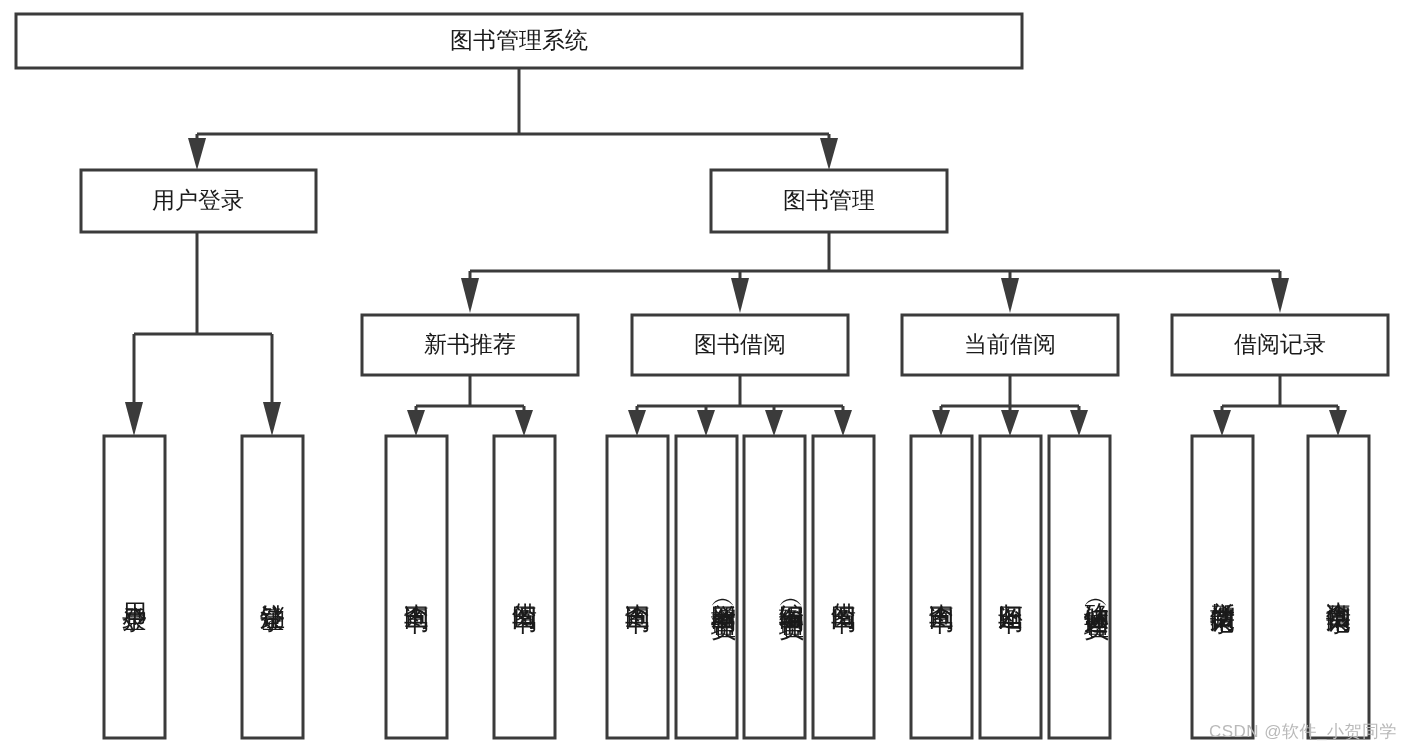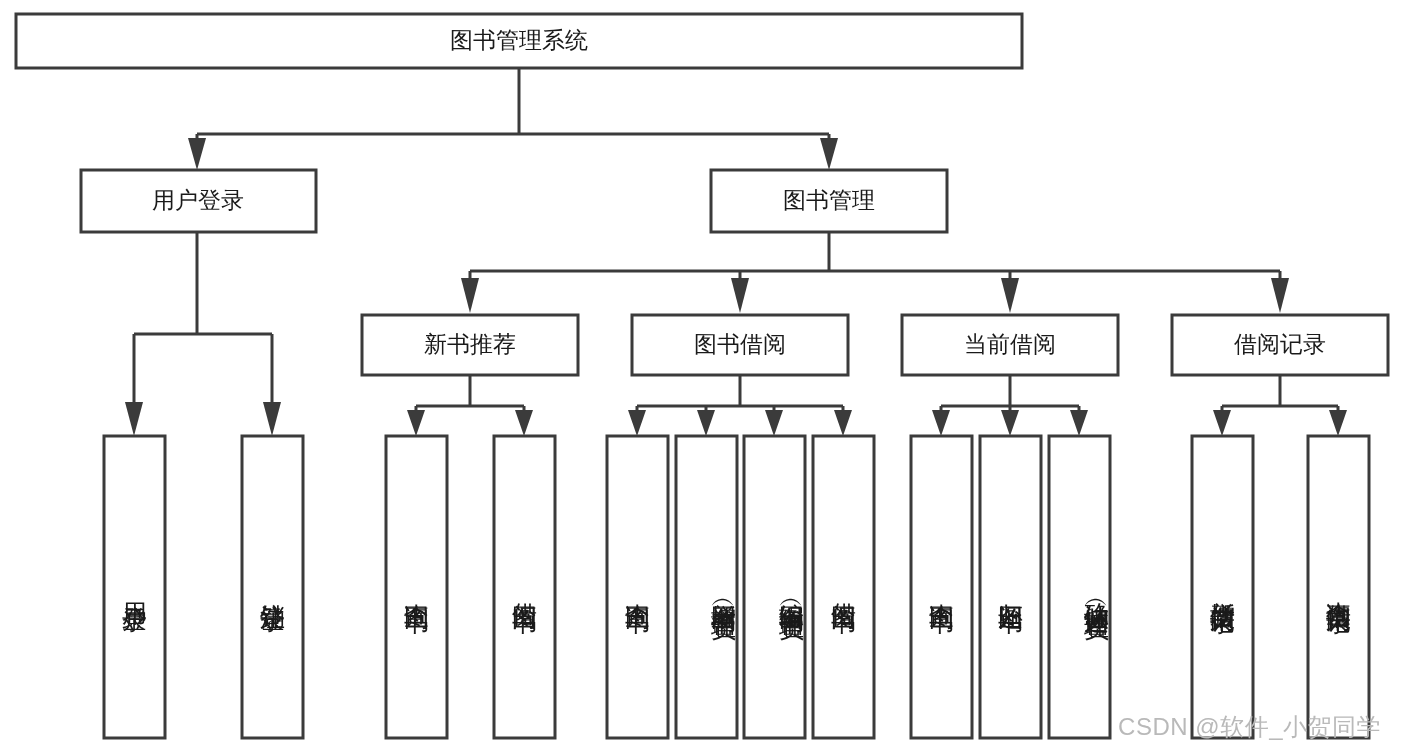--- a/index.html
+++ b/index.html
@@ -58,24 +58,24 @@
     color: #1a1a1a;
     display: flex;
     align-items: center;
     justify-content: center;
     text-align: center;
     white-space: nowrap;
     pointer-events: none;
   }
   .watermark {
     position: absolute;
-    right: 24px;
+    right: 8px;
     bottom: 4px;
     font-family: "Liberation Sans", "DejaVu Sans", sans-serif;
-    font-size: 24px;
+    font-size: 17px;
     color: #b9b9b9;
     letter-spacing: 0.5px;
     user-select: none;
   }
 </style>
 </head>
 <body>
 
 <div id="diagram-root">
 

